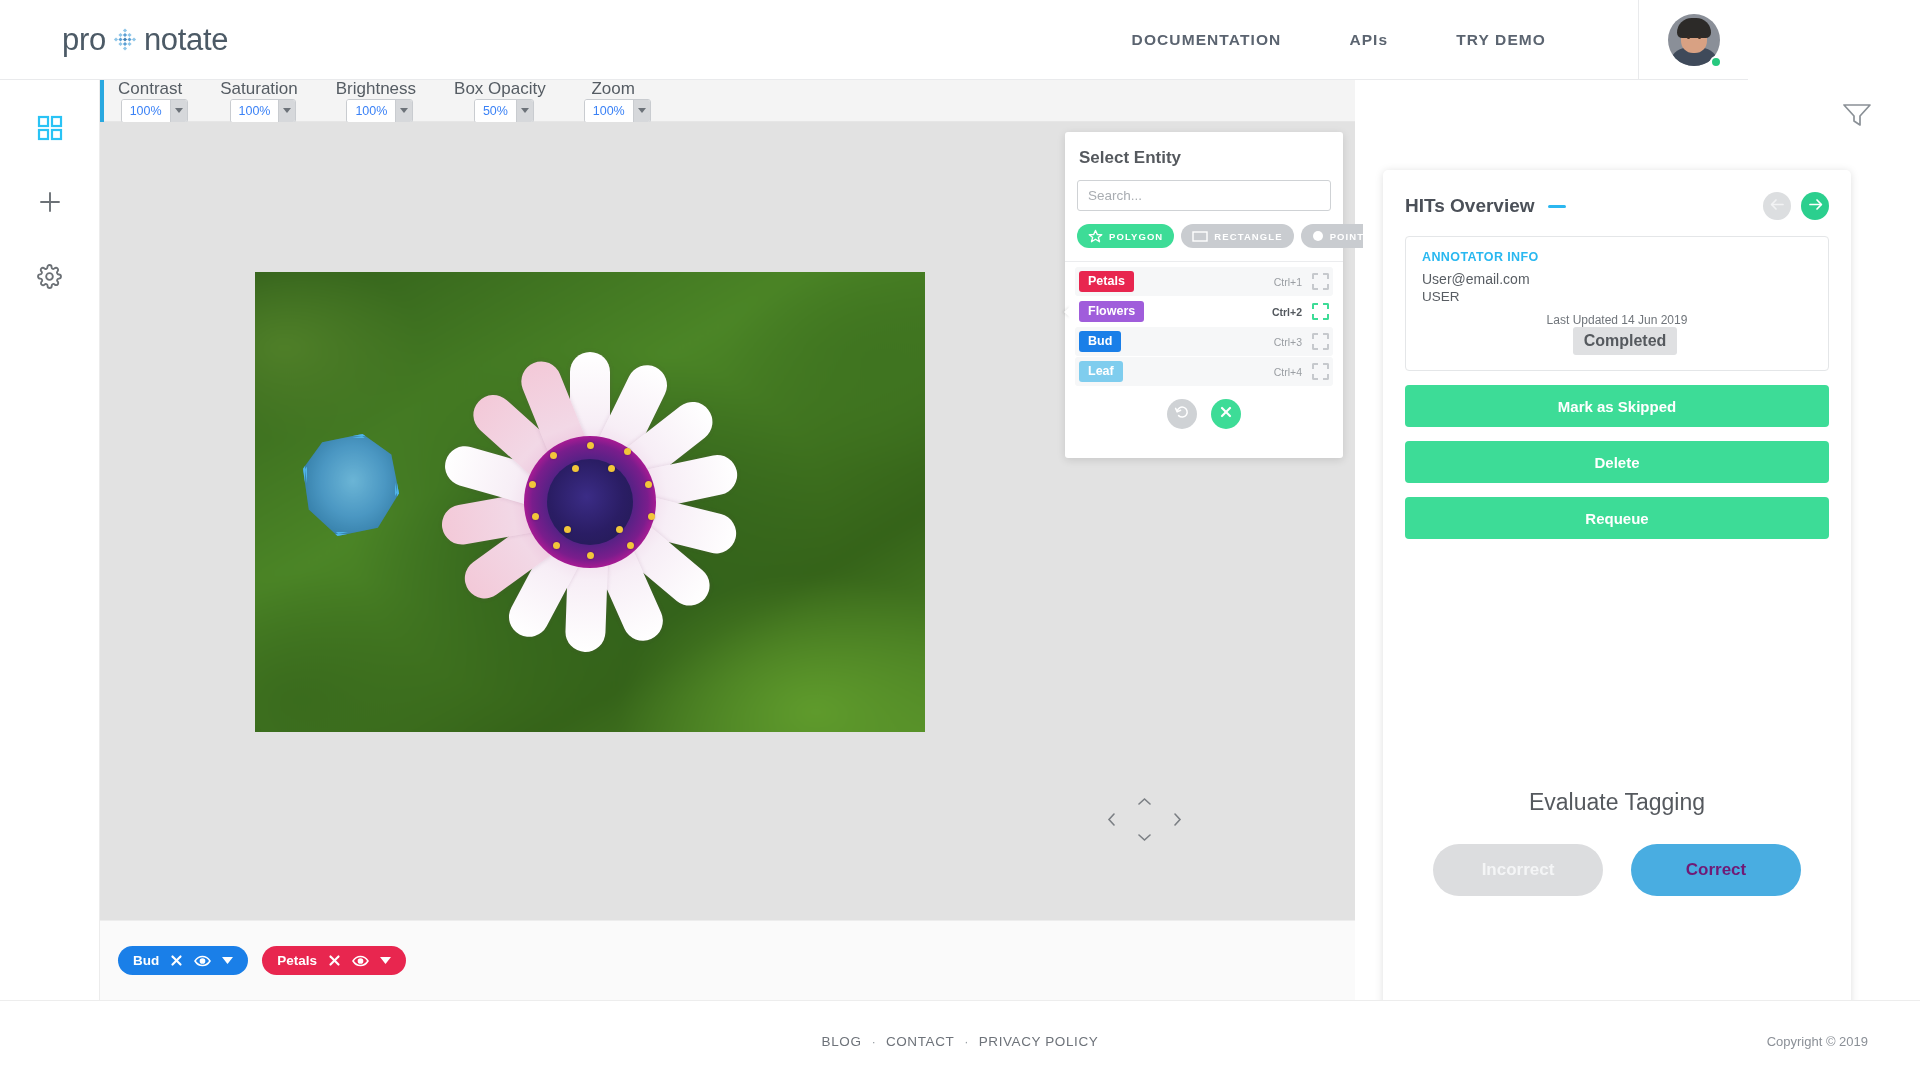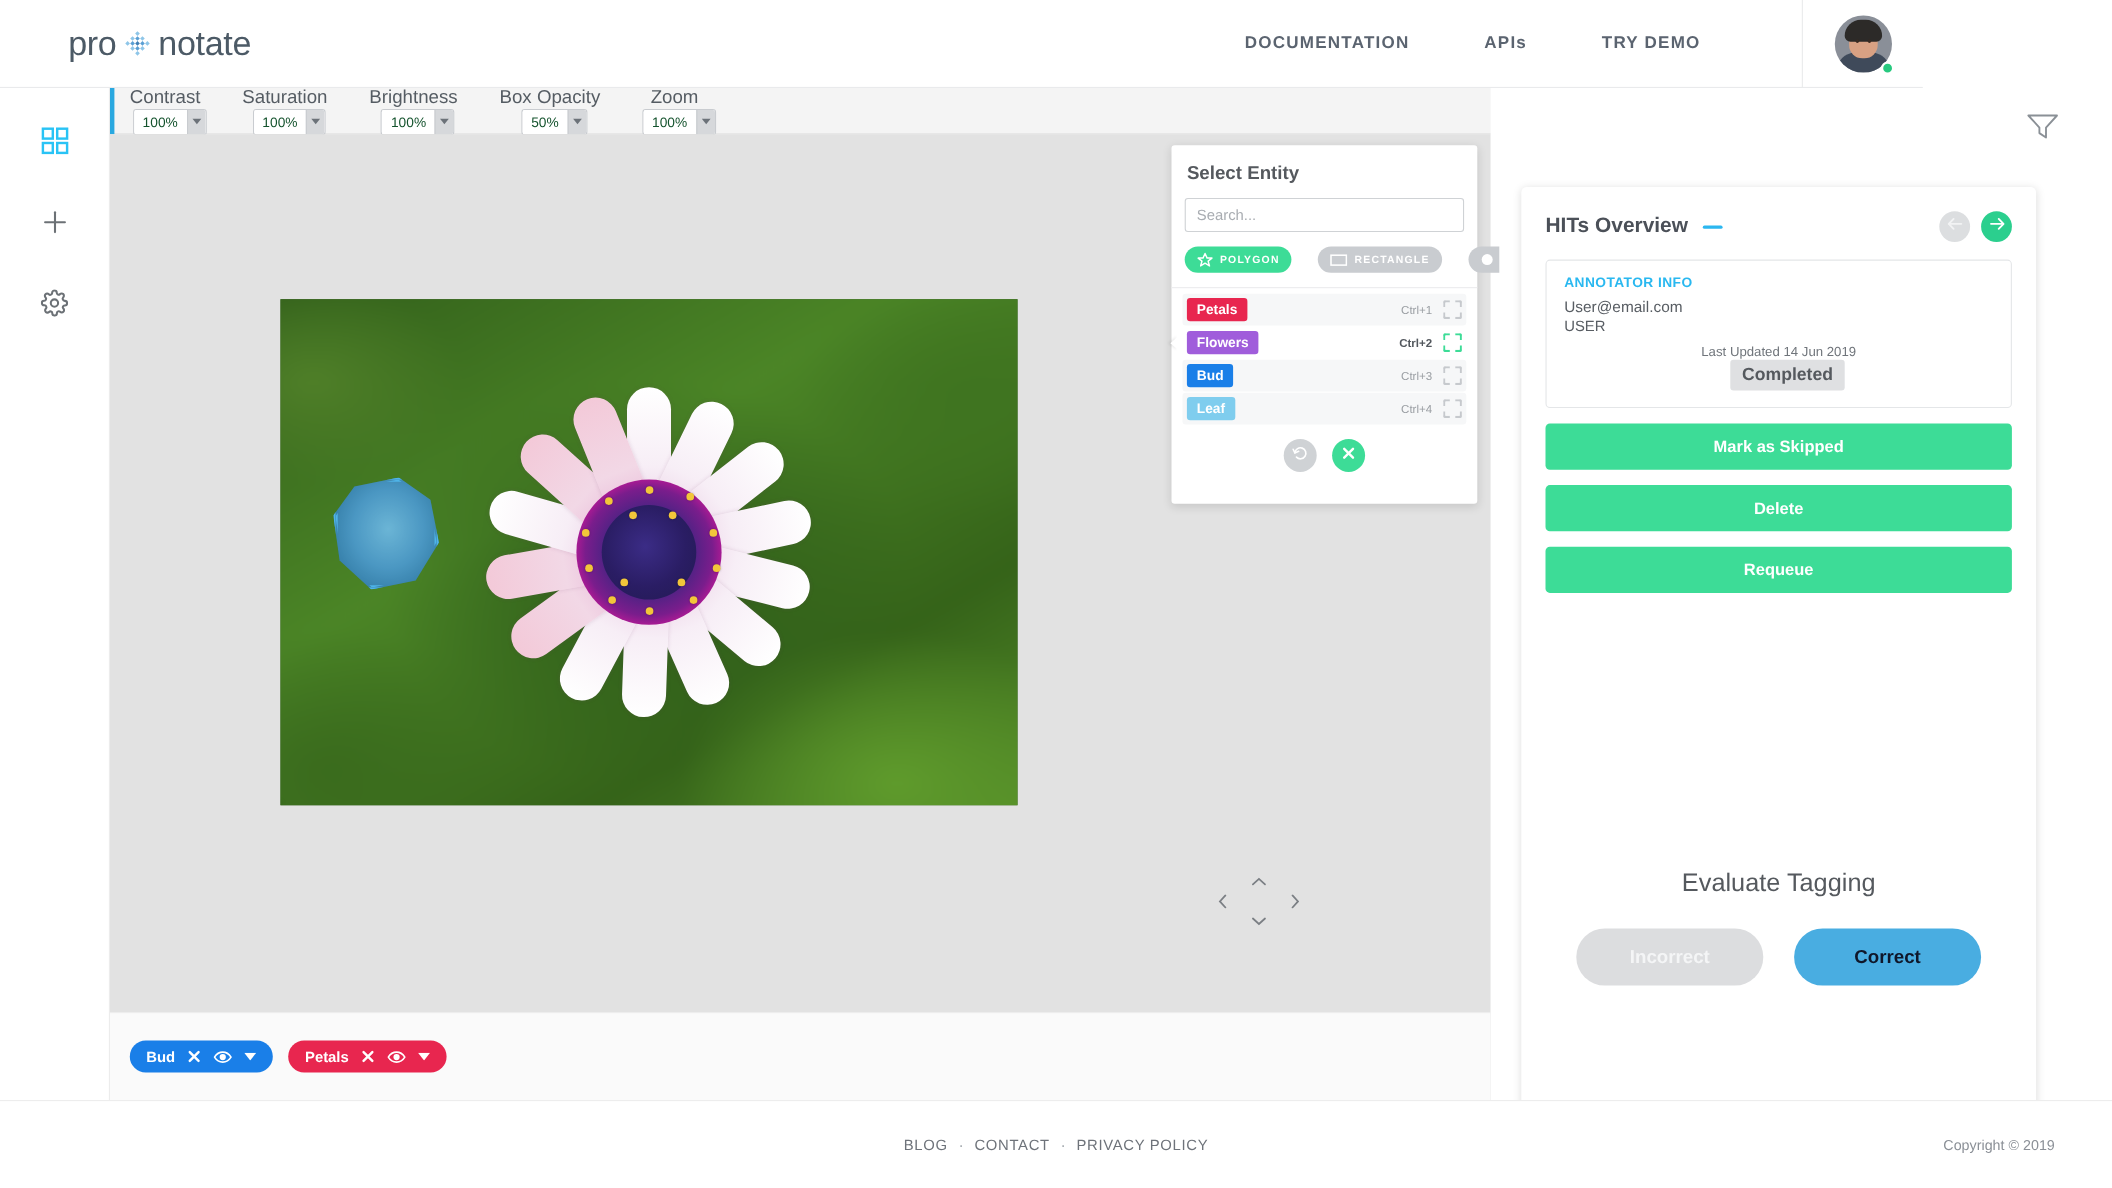--- a/index.html
+++ b/index.html
@@ -72,21 +72,21 @@
     background: #f4f4f4; border-bottom: 1px solid #e6e6e6;
     display: flex; align-items: center; padding-left: 18px;
   }
   .tb-accent { position: absolute; left: 0; top: 0; width: 4px; height: 42px; background: #29a8e0; }
   .tb-group { display: flex; align-items: center; margin-right: 30px; flex-direction: column; }
   .tb-label { font-size: 17px; color: #555c63; margin-right: 8px; white-space: nowrap; }
   .tb-select {
     display: flex; align-items: stretch; height: 24px;
     border: 1px solid #c9ccd0; border-radius: 3px; overflow: hidden; background: #fff;
   }
-  .tb-val { font-size: 12.5px; color: #14532d; padding: 0 8px; display: flex;
+  .tb-val { font-size: 12.5px; color: #3b82f6; padding: 0 8px; display: flex;
             align-items: center; background: #fff; }
   .tb-caret { width: 17px; background: #d6d8db; display: flex; align-items: center;
               justify-content: center; border-left: 1px solid #c9ccd0; }
   .tb-caret::after { content: ""; border-left: 4px solid transparent;
     border-right: 4px solid transparent; border-top: 5px solid #6c7279; }
 
   .range-wrap { position: absolute; left: 640px; top: 42px; width: 100px; height: 22px; }
   .range-track { position: absolute; left: 0; top: 9px; width: 100px; height: 4px;
     background: #d9d9d9; border-radius: 2px; }
   .range-thumb { position: absolute; left: 46px; top: 4px; width: 9px; height: 14px;
@@ -184,21 +184,21 @@
   .ep-title { font-size: 17px; color: #55595e; font-weight: bold; padding: 16px 0 0 14px; }
   .ep-search {
     margin: 12px 12px 0 12px; height: 31px; border: 1px solid #cfd2d5; border-radius: 3px;
     display: flex; align-items: center; padding: 0 10px;
   }
   .ep-search input {
     border: none; outline: none; width: 100%; font-size: 13.5px; color: #6b7076;
     font-family: "Liberation Sans", sans-serif; background: transparent;
   }
   .ep-search input::placeholder { color: #a9adb2; }
-  .shape-row { display: flex; gap: 24px; padding: 13px 12px 0 12px; }
+  .shape-row { display: flex; gap: 7px; padding: 13px 12px 0 12px; }
   .shape-btn {
     display: flex; align-items: center; gap: 6px; height: 24px; padding: 0 11px;
     border-radius: 12px; background: #c9ccd0; color: #fff;
     font-size: 9.5px; font-weight: bold; letter-spacing: 1.1px; cursor: pointer;
   }
   .shape-btn.active { background: #3ddc97; }
   .shape-ico { display: flex; align-items: center; }
 
   .ep-divider { margin-top: 13px; border-top: 1px solid #ebecee; }
   .ent-list { padding: 5px 10px 0 10px; }
@@ -265,21 +265,21 @@
     font-family: "Liberation Sans", sans-serif; border: none; width: calc(100% - 44px);
   }
   .eval-title { text-align: center; font-size: 23px; color: #55595e; margin-top: 250px; }
   .eval-row { display: flex; justify-content: center; gap: 28px; margin-top: 28px; }
   .pill {
     width: 170px; height: 52px; border-radius: 26px; display: flex;
     align-items: center; justify-content: center; font-size: 17px; font-weight: bold;
     cursor: pointer; border: none; font-family: "Liberation Sans", sans-serif;
   }
   .pill.grey { background: #dcdddf; color: #f4f5f6; }
-  .pill.blue { background: #49ade1; color: #0f172a; }
+  .pill.blue { background: #49ade1; color: #701a75; }
 
   
   .chipbar {
     position: absolute; left: 100px; top: 920px; width: 1255px; height: 80px;
     background: #fafafa; border-top: 1px solid #ededed;
     display: flex; align-items: center; padding-left: 18px; gap: 14px;
   }
   .tagchip {
     display: flex; align-items: center; gap: 11px; height: 29px; padding: 0 15px;
     border-radius: 15px; color: #fff; font-size: 13.5px; font-weight: bold; cursor: pointer;

